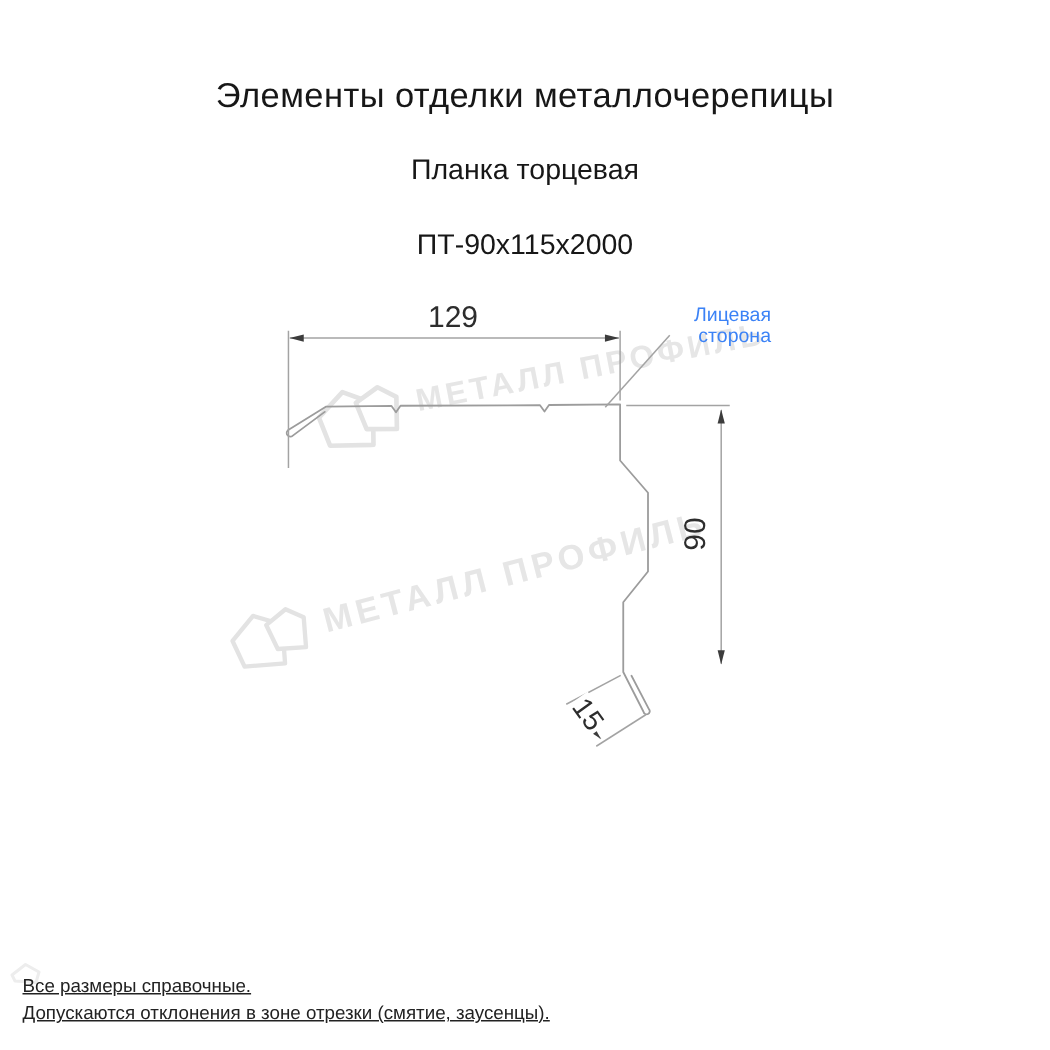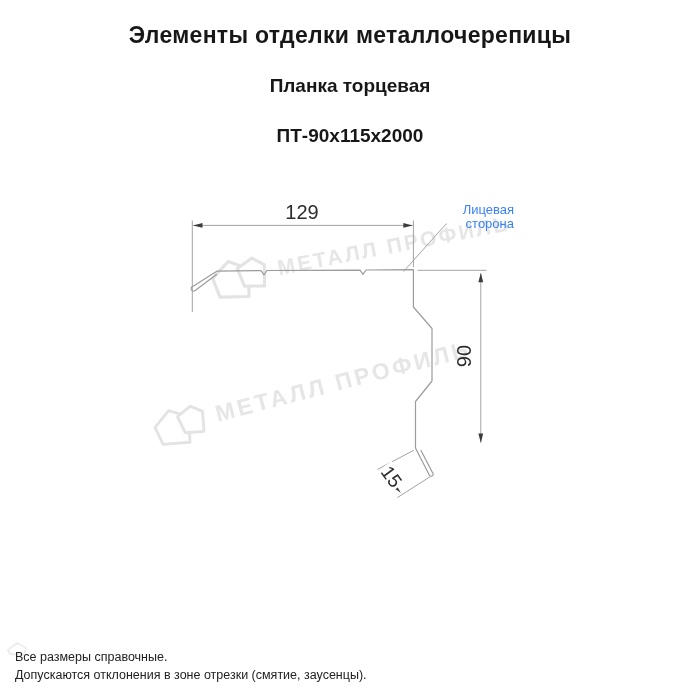--- a/index.html
+++ b/index.html
@@ -1,21 +1,21 @@
 <!DOCTYPE html>
 <html><head>
 <meta charset="utf-8">
 <style>
   html,body { margin:0; padding:0; background:#ffffff; }
   .page {
     position:relative; width:700px; height:700px; background:#ffffff;
     font-family:"Liberation Sans", sans-serif; overflow:hidden;
   }
   
-  .heading { position:absolute; left:0; width:100%; text-align:center; font-weight:bold; color:#171717; }
+  .heading { position:absolute; left:0; width:100%; text-align:center; font-weight:normal; color:#171717;margin-top:28px; }
   .title        { top:22px;  font-size:23px; letter-spacing:0.3px; }
   .product-name { top:75px;  font-size:19px; }
   .product-code { top:125px; font-size:19px; }
 
   
   .wm {
     position:absolute; display:flex; align-items:center; z-index:1;
     color:#e6e6e6; font-weight:bold; white-space:nowrap; pointer-events:none;
   }
   .wm1 { left:207px; top:256px; height:52px; gap:10px; font-size:21px; letter-spacing:2.5px;
@@ -33,21 +33,21 @@
 
   .dim-label { position:absolute; z-index:3; color:#2d2d2d; font-size:20px; line-height:20px; }
   .dim-width  { left:302px; top:214px; transform:translate(-50%,-60%); }
   .dim-height { left:464px; top:356px; transform:translate(-50%,-50%) rotate(-90deg); }
   .dim-lip    { left:391px; top:477px; transform:translate(-50%,-50%) rotate(54deg);
                 background:#ffffff; padding:0 2px; font-size:19px; }
   .face-label { position:absolute; left:446px; top:203px; width:68px; z-index:3;
                 text-align:right; font-size:13px; line-height:14px; color:#3b82f6; }
 
   
-  .footnote { position:absolute; left:15px; z-index:3; font-size:12.5px; color:#222222; }
+  .footnote { position:absolute; left:15px; z-index:3; font-size:12.5px; color:#222222;text-decoration:underline; }
   .fn1 { top:650px; }
   .fn2 { top:668px; }
 </style>
 </head>
 <body>
 
 <div class="page">
 
   <div class="heading title">Элементы отделки металлочерепицы</div>
   <div class="heading product-name">Планка торцевая</div>

